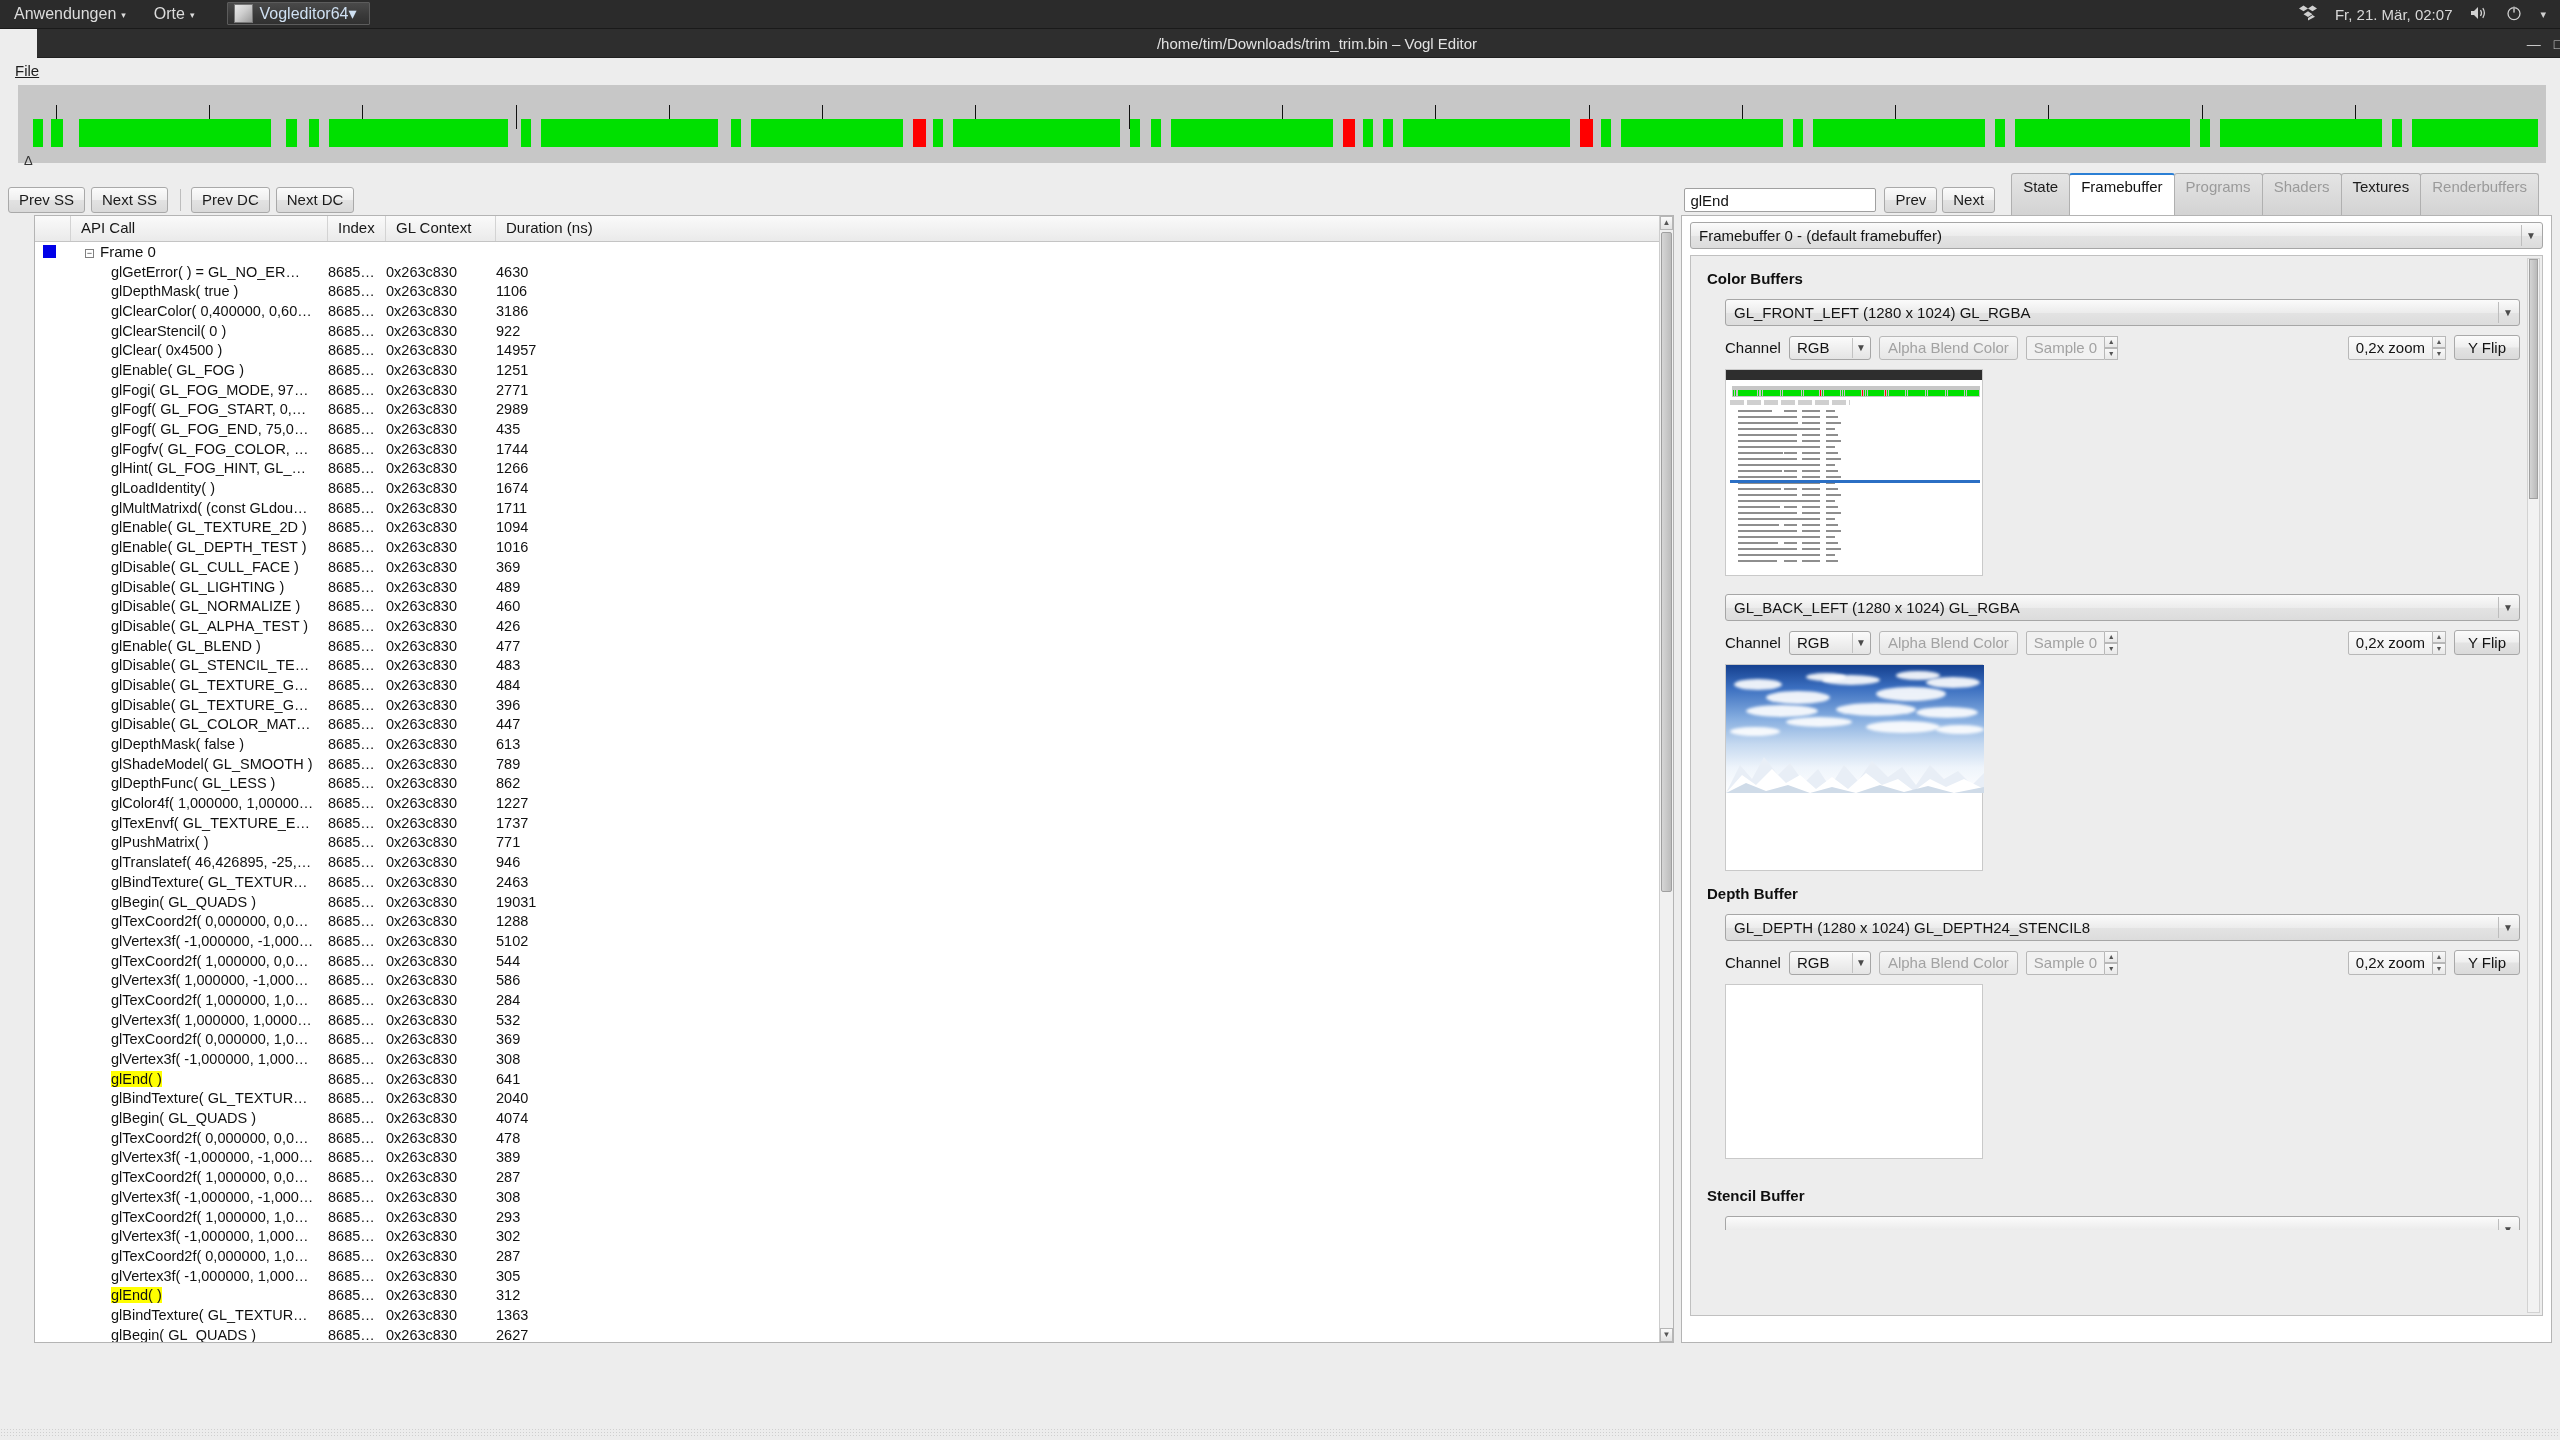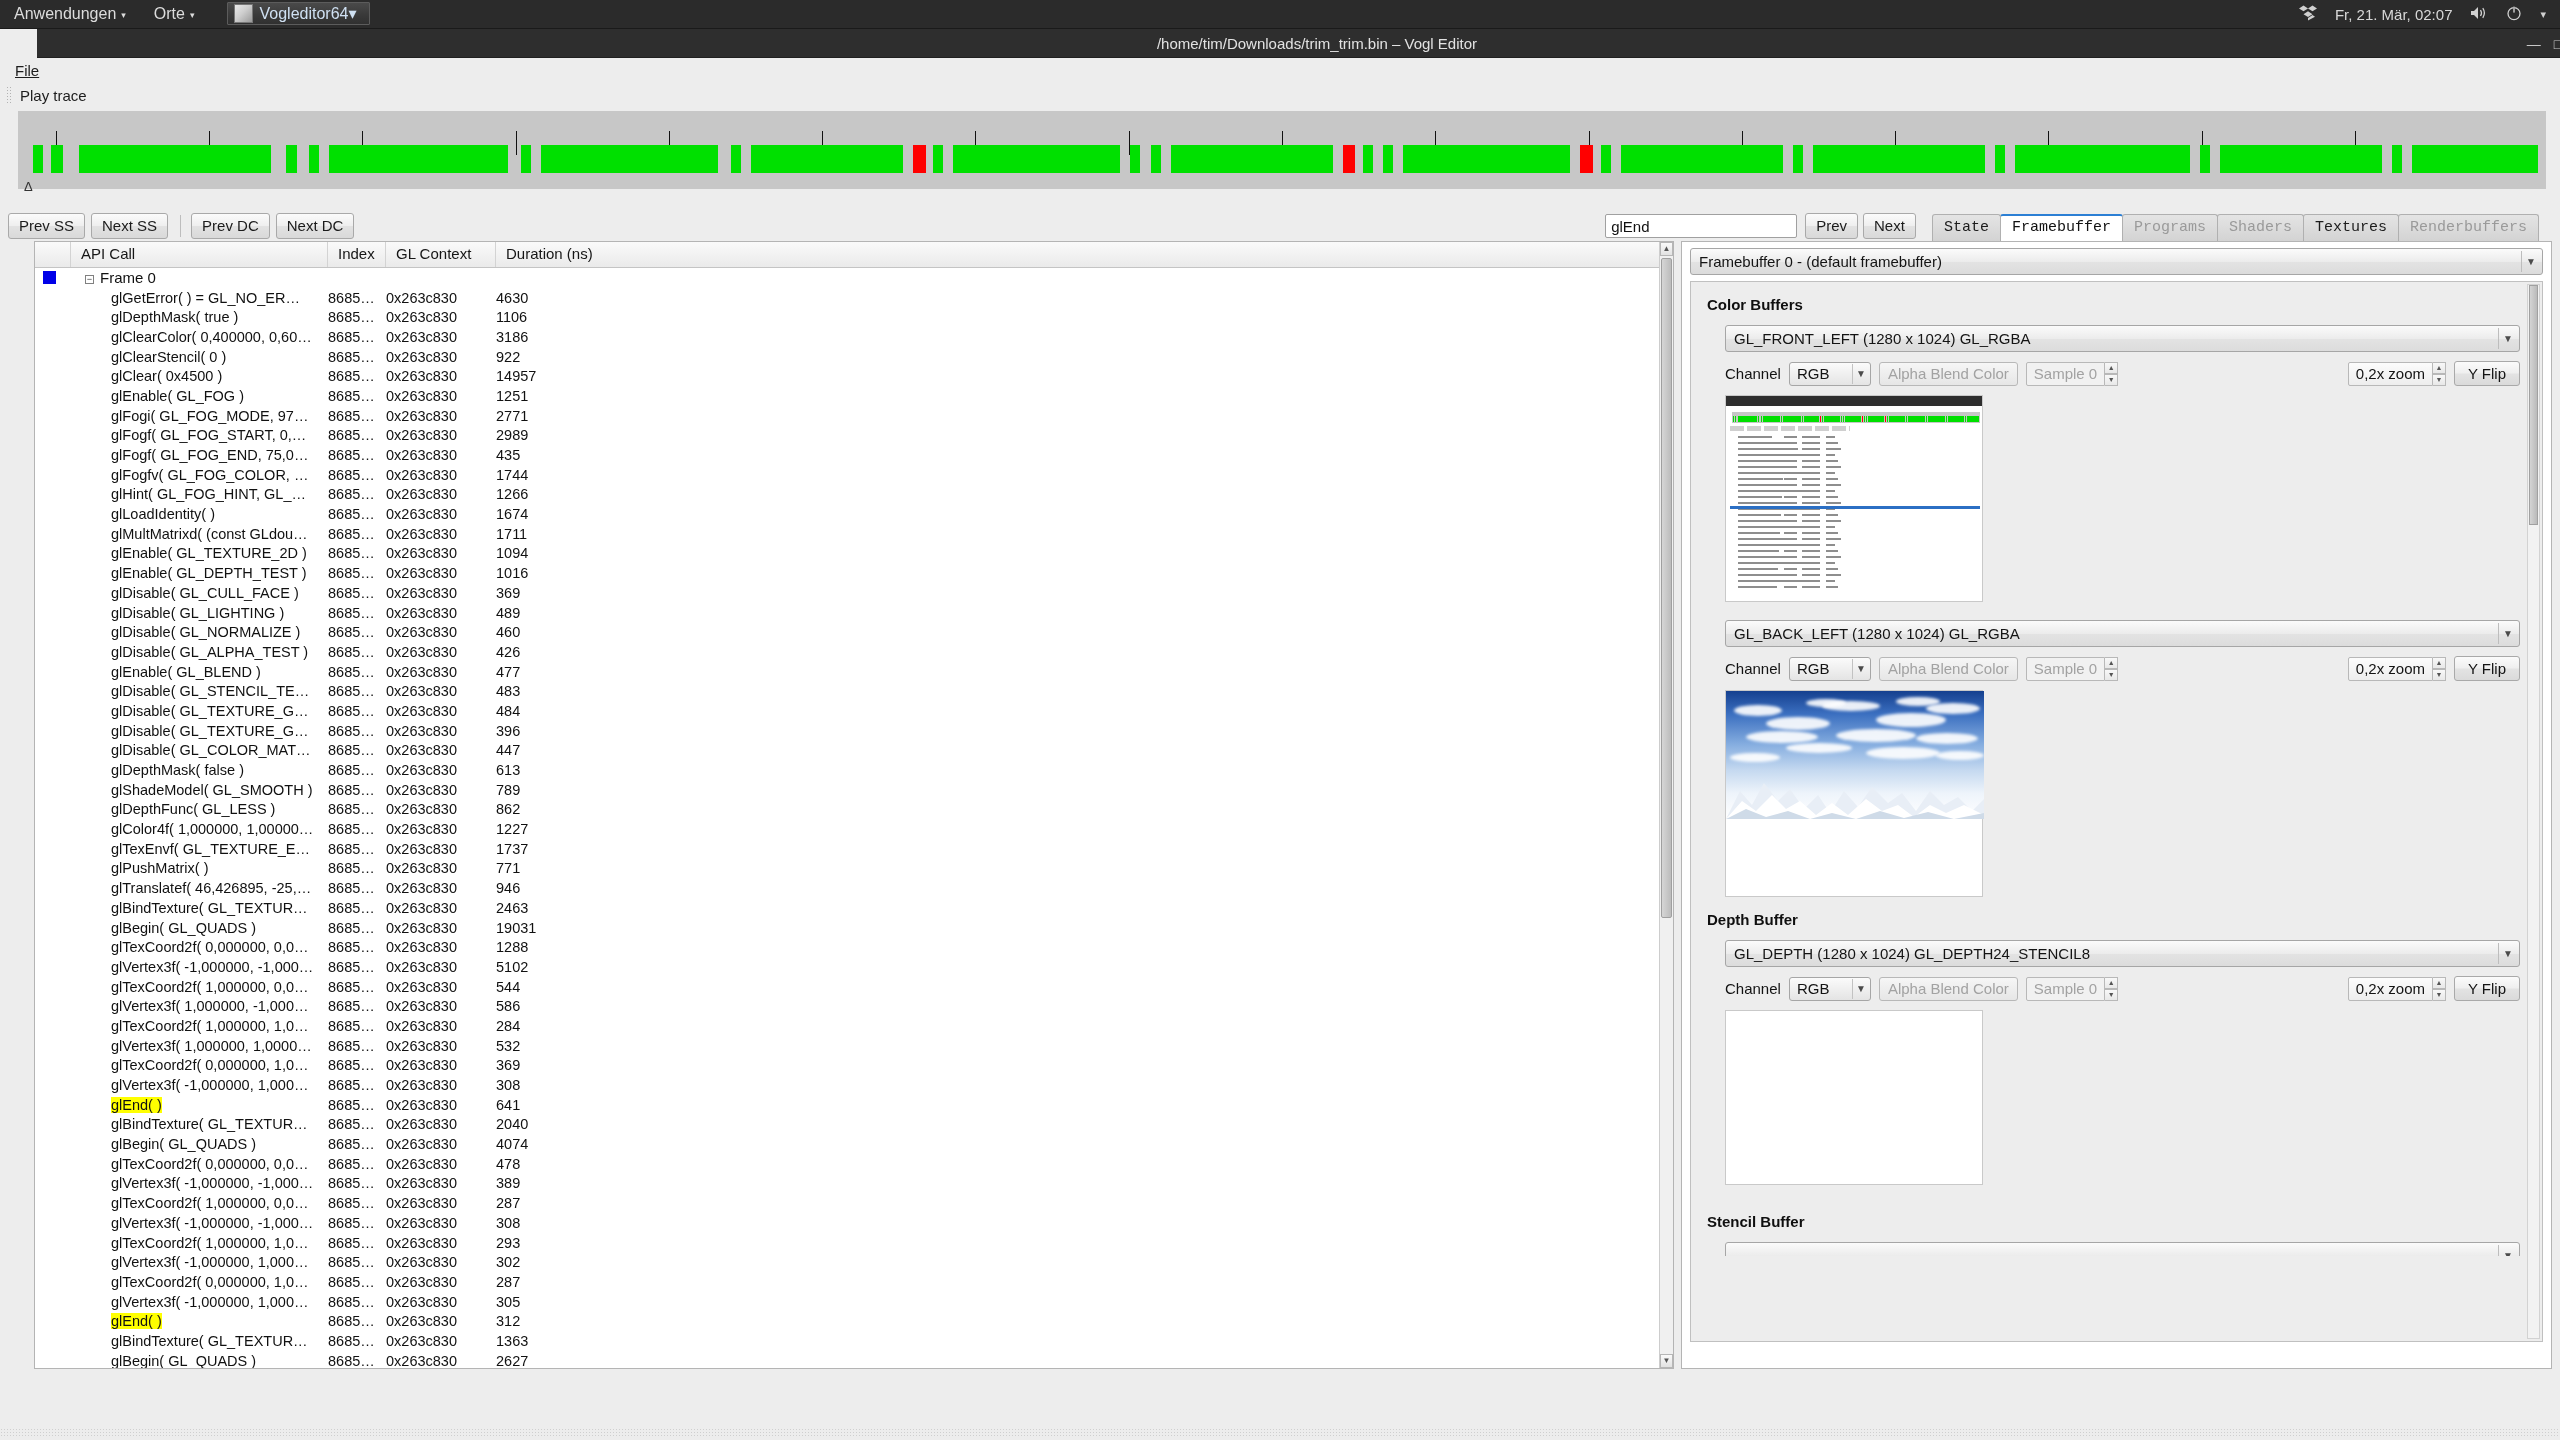--- a/index.html
+++ b/index.html
@@ -118,25 +118,25 @@
   #control-spacer { flex: 1; }
   #search-input {
     width: 192px; height: 24px;
     font-family: "Liberation Sans", sans-serif; font-size: 15px;
     border: 1px solid #a0a0a0; background: #fff; color: #111;
     padding: 0 5px; border-radius: 2px; outline: none;
   }
   #search-nav { display: flex; margin-left: 8px; gap: 5px; }
   #tabbar { display: flex; align-items: flex-end; margin-left: 16px; margin-right: 22px; height: 30px; }
   .tab {
-    font-size: 15px; padding: 4px 11px 5px 11px;
+    font-size: 15px; padding: 4px 11px 20px 11px;
     border: 1px solid #b0b0b0; border-bottom: none;
     background: linear-gradient(180deg,#e4e4e4 0%,#d3d3d3 100%);
     color: #1c1c1c; margin-right: -1px; cursor: default;
-    border-radius: 3px 3px 0 0; white-space: nowrap; font-family: Liberation Mono, monospace;
+    border-radius: 3px 3px 0 0; white-space: nowrap;
   }
   .tab.disabled { color: #9a9a9a; }
   .tab.active {
     background: #fff; color: #111;
     border-top: 2px solid #2b7fd4;
     position: relative; z-index: 3;
     padding-top: 3px;
   }
   #split {
     display: flex; width: 2560px; height: 1142px;
@@ -370,24 +370,20 @@
       <span class="winbtn">—</span>
       <span class="winbtn">□</span>
       <span class="winbtn">✕</span>
     </div>
   </div>
 
   <div id="menubar">
     <div class="mi"><u>File</u></div>
   </div>
 
-  <div id="toolbar-strip">
-    <span class="tb-grip"></span>
-    <span>Play trace</span>
-  </div>
 
   <div id="timeline-wrap">
     <div id="timeline-ticks">
         <div class="tick" style="left: 1.5%;"></div>
         <div class="tick" style="left: 7.5625%;"></div>
         <div class="tick" style="left: 13.625%;"></div>
         <div class="tick" style="left: 19.6875%;"></div>
         <div class="tick" style="left: 25.75%;"></div>
         <div class="tick" style="left: 31.8125%;"></div>
         <div class="tick" style="left: 37.875%;"></div>

